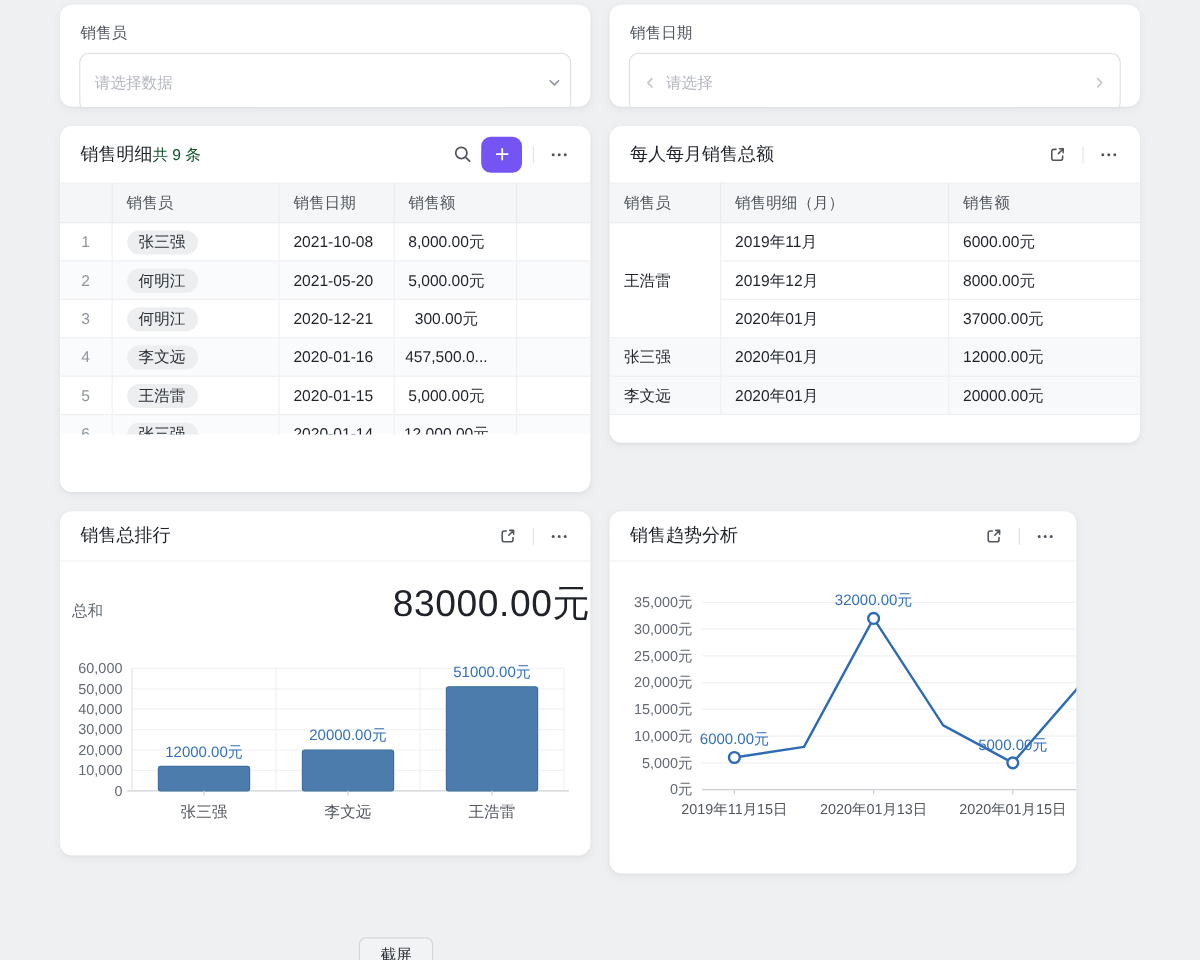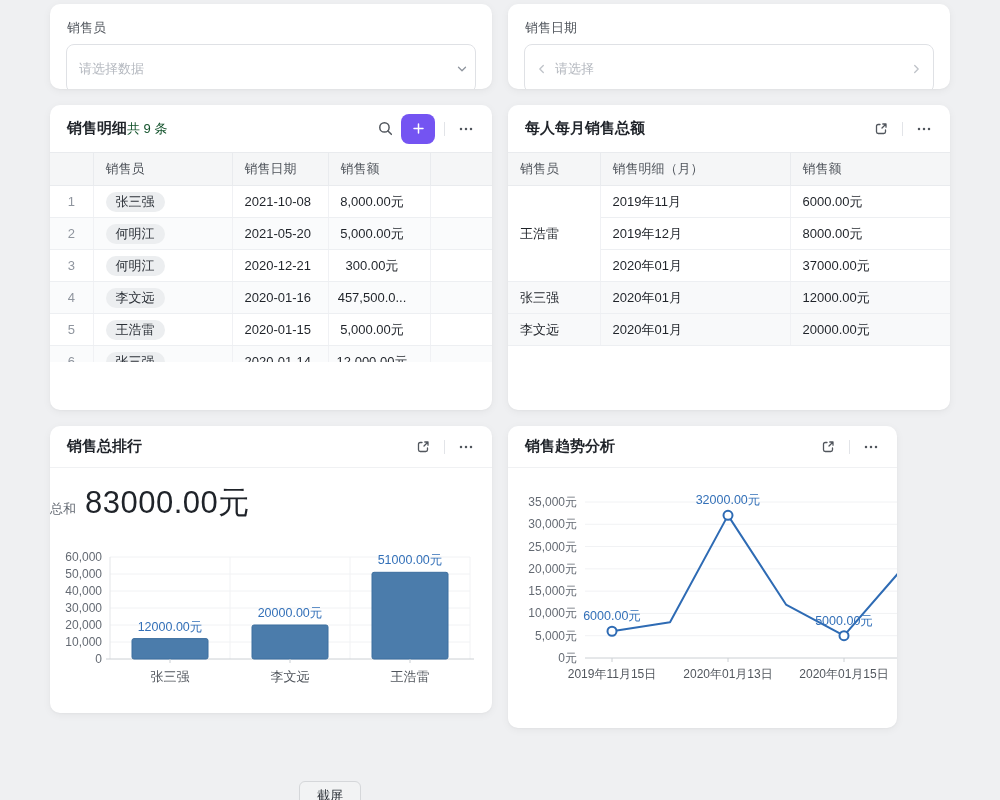--- a/index.html
+++ b/index.html
@@ -21,26 +21,26 @@
   .select-box{
     position:absolute;left:16px;right:16px;top:40px;height:49px;
     border:1px solid #dfe1e5;border-radius:8px;background:#fff;
     display:flex;align-items:center;box-sizing:border-box;cursor:pointer;
   }
   .select-placeholder{font-size:13px;color:#b4b8bf;margin-left:12px;flex:1;}
   .select-placeholder.center{text-align:left;margin:0;}
   .sel-icon{display:flex;align-items:center;justify-content:center;width:26px;height:26px;flex:none;}
   
   #card-detail{left:50px;top:105px;width:442px;height:305px;}
-  #card-pivot{left:508px;top:105px;width:442px;height:305px;}
+  #card-pivot{left:508px;top:105px;width:442px;height:264px;}
   #card-rank{left:50px;top:426px;width:442px;height:287px;}
   #card-trend{left:508px;top:426px;width:389px;height:302px;}
   .card-header{display:flex;align-items:center;height:47px;padding:0 12px 0 17px;box-sizing:border-box;}
   .card-header.short{height:42px;border-bottom:1px solid #f0f1f3;}
-  .card-title{font-size:15px;font-weight:bold;color:#1f2329;}
+  .card-title{font-size:15px;font-weight:normal;color:#1f2329;}
   .card-subtext{font-size:13px;color:#14532d;margin-left:0;}
   .header-right{margin-left:auto;display:flex;align-items:center;}
   .icon-btn{width:28px;height:28px;display:flex;align-items:center;justify-content:center;border-radius:6px;cursor:pointer;}
   .plus-btn{width:34px;height:30px;border-radius:8px;background:#7454f2;display:flex;align-items:center;justify-content:center;cursor:pointer;margin:0 2px;}
   .v-divider{width:1px;height:14px;background:#e2e4e8;margin:0 7px;}
   
   .tbl-clip{overflow:hidden;}
   #detail-clip{height:210px;}
   table.dtable{width:442px;border-collapse:collapse;table-layout:fixed;font-size:13px;color:#1f2329;}
   .dtable th{
@@ -55,21 +55,21 @@
   }
   .dtable td:last-child{border-right:none;}
   .dtable tr.alt td{background-color:#fafbfc;}
   .dtable tr.shaded td{background-color:#f8f9fa;}
   td.c-idx,th.c-idx{text-align:center;color:#8f959e;padding:0;}
   td.c-amt{text-align:center;padding:0 14px 0 0;}
   td.c-extra{padding:0;}
   .tag{display:inline-block;background:#eceef0;border-radius:20px;padding:3px 10px 4px;line-height:1;color:#2a2f36;}
   td.c-group{vertical-align:middle;}
   
-  .stats-row{display:flex;align-items:baseline;padding:14px 0 0 0;}
+  .stats-row{display:flex;align-items:baseline;padding:14px 0 0 10px;justify-content:space-between;}
   .stats-label{font-size:13px;color:#646a73;margin-right:9px;}
   .stats-value{font-size:31px;font-weight:normal;color:#1f2329;letter-spacing:.5px;}
   #rank-svg{position:absolute;left:0;top:118px;display:block;}
   #trend-svg{position:absolute;left:0;top:62px;display:block;}
   svg text{font-family:"Liberation Sans","DejaVu Sans",sans-serif;}
   
   #screenshot-btn{
     position:absolute;left:299px;top:781px;width:62px;height:30px;
     background:#f2f3f4;border:1px solid #d5d7da;border-radius:6px;
     font-size:13px;color:#2a2f36;display:flex;align-items:center;justify-content:center;

